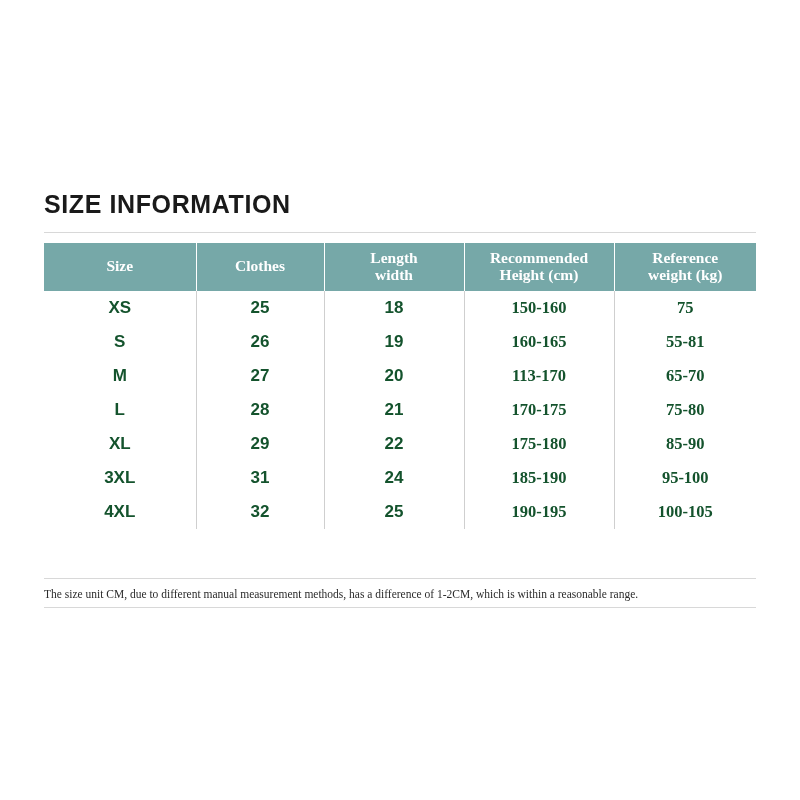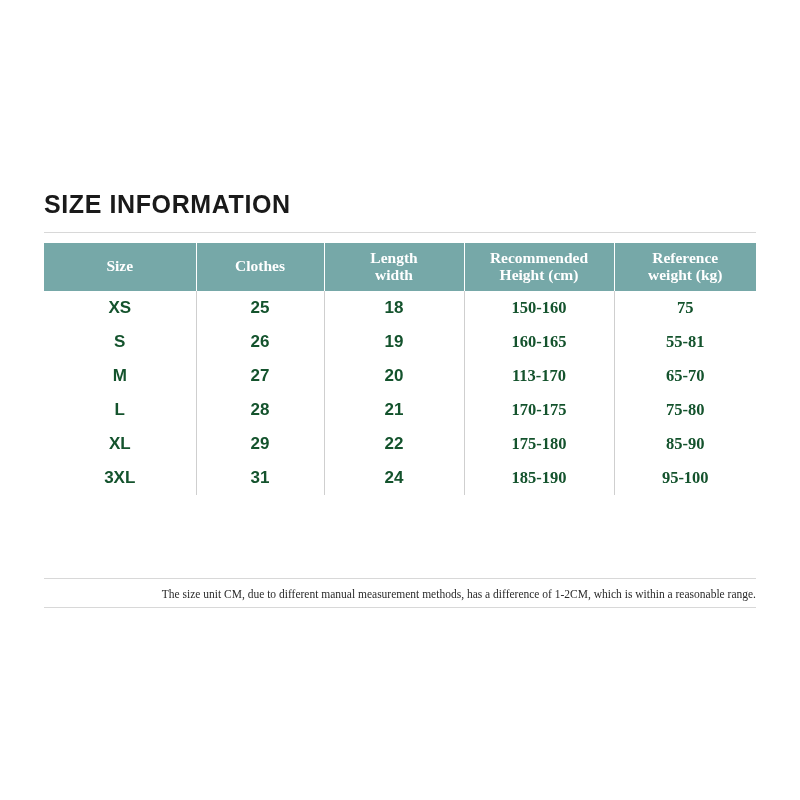--- a/index.html
+++ b/index.html
@@ -108,21 +108,21 @@
     top: 578px;
     width: 712px;
     height: 1px;
     background: #d8d8d8;
   }
   .note {
     position: absolute;
     left: 44px;
     top: 588px;
     width: 712px;
-    text-align: right;
+    text-align: left;
     font-size: 11.5px;
     color: #2b2b2b;
     font-family: "Liberation Serif", serif;
   }
   .note-rule-bottom {
     position: absolute;
     left: 44px;
     top: 607px;
     width: 712px;
     height: 1px;
@@ -204,19 +204,26 @@
         <td class="plaincell">175-180</td>
         <td class="plaincell">85-90</td>
       </tr>
       <tr>
         <td class="sizecell">3XL</td>
         <td class="numcell">31</td>
         <td class="numcell">24</td>
         <td class="plaincell">185-190</td>
         <td class="plaincell">95-100</td>
       </tr>
+      <tr>
+        <td class="sizecell">4XL</td>
+        <td class="numcell">32</td>
+        <td class="numcell">25</td>
+        <td class="plaincell">190-195</td>
+        <td class="plaincell">100-105</td>
+      </tr>
     </tbody>
   </table>
 
   <div class="note-rule"></div>
   <div class="note">The size unit CM, due to different manual measurement methods, has a difference of 1-2CM, which is within a reasonable range.</div>
   <div class="note-rule-bottom"></div>
 </div>
 
 </body></html>

